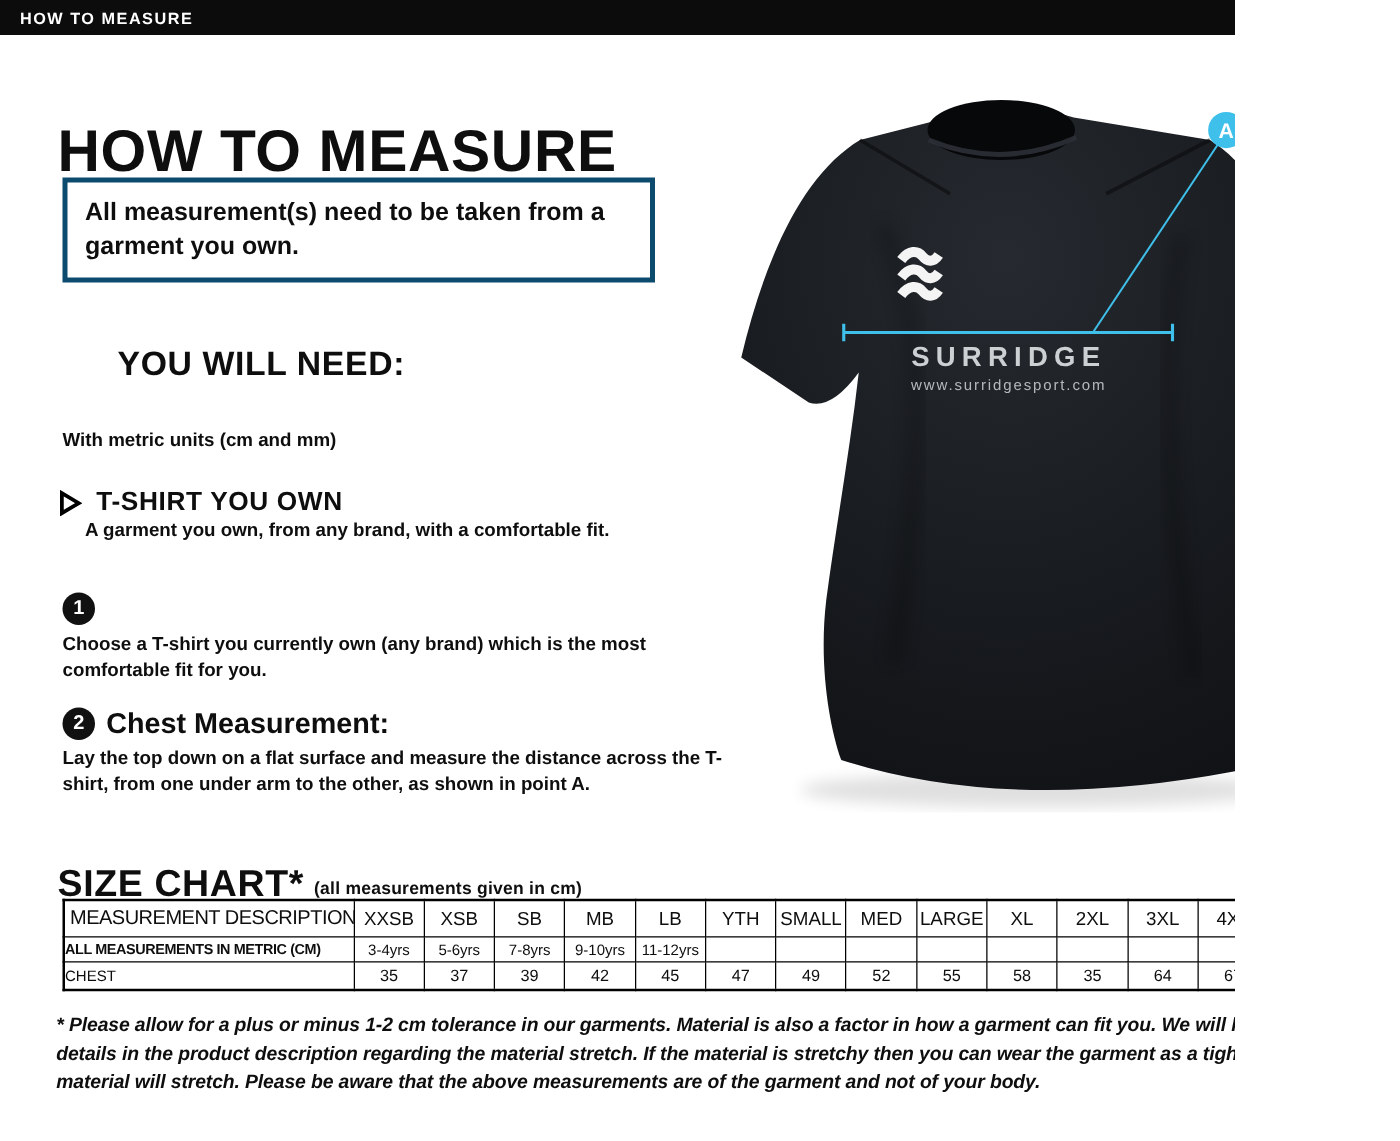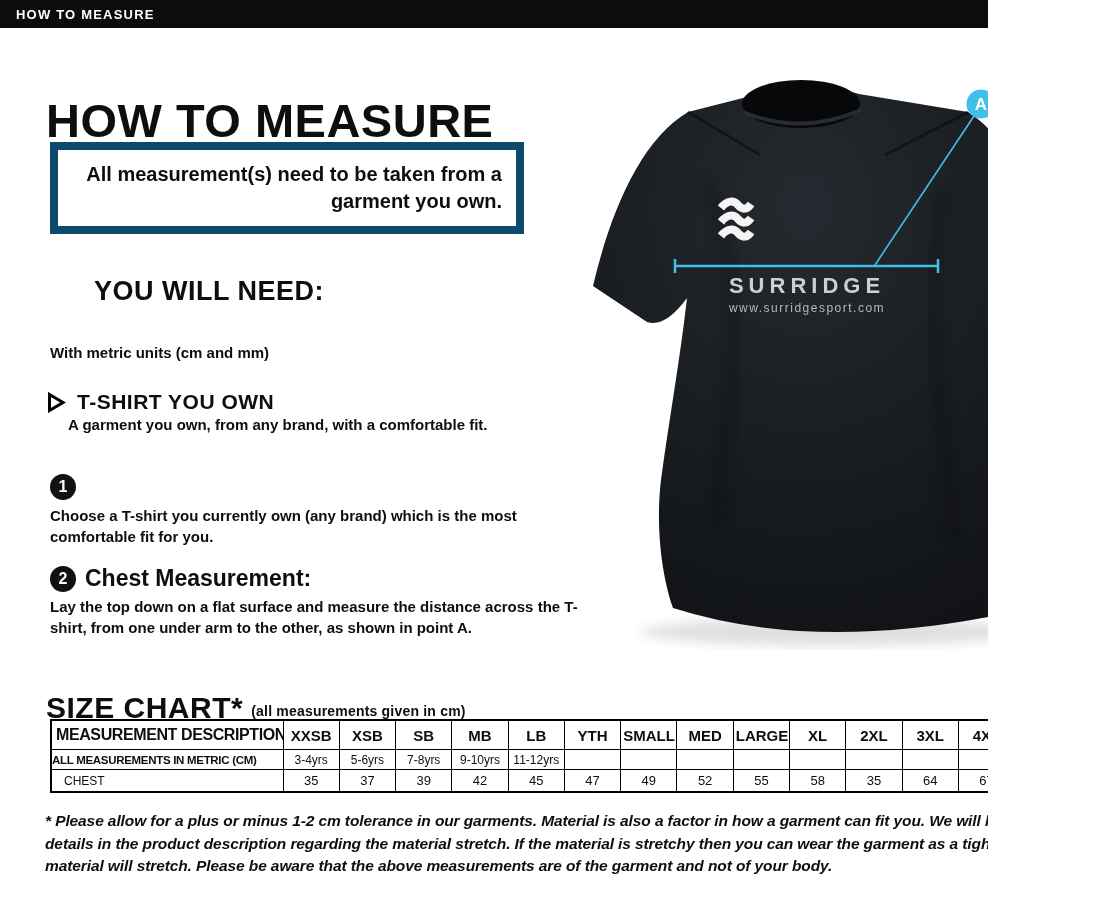--- a/index.html
+++ b/index.html
@@ -10,21 +10,21 @@
   .topbar{position:absolute;left:0;top:0;width:1120px;height:28px;background:#0c0c0c;
           display:flex;align-items:center;justify-content:space-between;box-sizing:border-box;
           padding:0 10px 0 16px;}
   .topbar-title{color:#fff;font-size:13px;font-weight:bold;letter-spacing:1.2px;}
   .topbar-logo{display:flex;flex-direction:column;align-items:center;line-height:1;margin-right:6px;}
   .topbar-logo .brand{color:#fff;font-size:5px;font-weight:bold;letter-spacing:.8px;margin-top:1px;}
 
   
   .h1{position:absolute;left:46px;top:62px;font-size:47px;font-weight:bold;letter-spacing:.5px;}
   .notice-box{position:absolute;left:50px;top:142px;width:474px;box-sizing:border-box;
-              border:8px solid #0c4a6e;padding:11px 14px;text-align:right;}
+              border:4px solid #0c4a6e;padding:11px 14px;}
   .notice-box p{margin:0;font-size:20px;font-weight:bold;line-height:27px;}
   .h2{position:absolute;left:46px;top:254px;font-size:27px;font-weight:bold;letter-spacing:.5px;margin-left:48px;}
 
   .need-title{position:absolute;display:flex;align-items:center;gap:11px;}
   .need-title .t{font-size:21px;font-weight:bold;letter-spacing:.5px;}
   .need-desc{position:absolute;font-size:15px;font-weight:bold;margin:0;}
 
   .step-title{position:absolute;display:flex;align-items:center;gap:9px;}
   .badge{width:26px;height:26px;border-radius:50%;background:#111;color:#fff;font-size:16px;
          font-weight:bold;display:flex;align-items:center;justify-content:center;flex:0 0 26px;}
@@ -32,27 +32,27 @@
   .step-desc{position:absolute;font-size:15px;font-weight:bold;line-height:21px;margin:0;width:530px;}
 
   .h3{position:absolute;left:46px;top:666px;font-size:30px;font-weight:bold;letter-spacing:.5px;}
   .h3 .sub{font-size:14px;font-weight:bold;letter-spacing:.2px;margin-left:8px;vertical-align:2px;}
 
   
   .size-table{position:absolute;left:50px;top:719px;width:1022px;border-collapse:collapse;
               table-layout:fixed;border:2px solid #000;}
   .size-table td,.size-table th{border:1px solid #000;text-align:center;padding:0 2px;
               overflow:hidden;white-space:nowrap;}
-  .size-table thead th{height:28px;font-size:15px;font-weight:bold;margin-left:16px;}
+  .size-table thead th{height:28px;font-size:15px;font-weight:normal;margin-left:16px;}
   .size-table thead th:first-child{text-align:left;font-size:16px;letter-spacing:-.4px;padding-left:4px;}
   .size-table .metric-row td{height:19px;font-size:12px;}
   .size-table .metric-row td:first-child{text-align:left;font-weight:bold;font-size:11.5px;
               letter-spacing:-.3px;padding-left:0;}
   .size-table .chest-row td{height:21px;font-size:13px;}
-  .size-table .chest-row td:first-child{text-align:left;font-size:12px;padding-left:12px;}
+  .size-table .chest-row td:first-child{text-align:left;font-size:12px;padding-left:0;}
   .col-desc{width:232px;}
 
   .footnote{position:absolute;left:45px;top:810px;width:1055px;font-size:15.5px;font-weight:bold;
             font-style:italic;line-height:22.5px;margin:0;letter-spacing:-.1px;}
 
   
   .shirt{position:absolute;left:585px;top:60px;width:490px;height:590px;margin:0;}
 </style>
 </head>
 <body>

